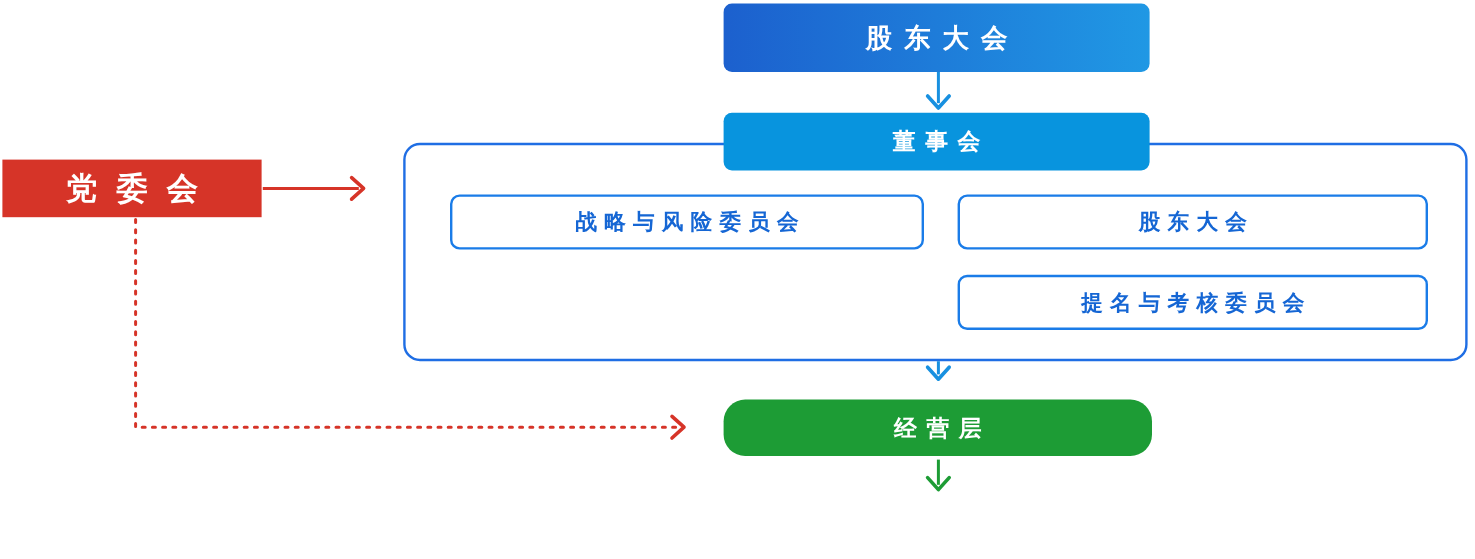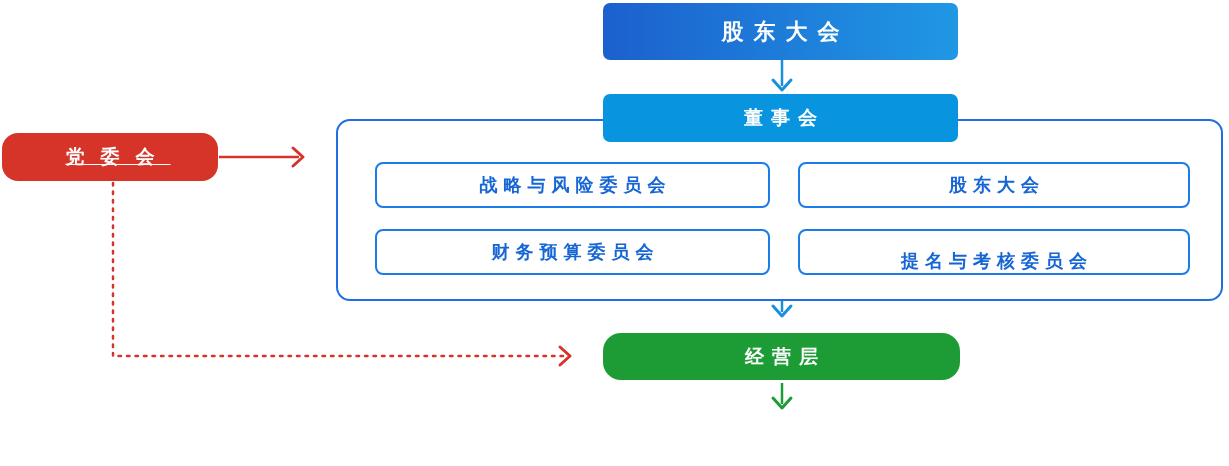--- a/index.html
+++ b/index.html
@@ -65,31 +65,30 @@
     border: 2px solid var(--committee-border);
     border-radius: 8px;
     color: var(--committee-text);
     font-size: 18px; letter-spacing: 6px;
     z-index: 2;
   }
   .committee span { margin-right: -6px; }
   .c1 { left: 375px; top: 162px; width: 395px; height: 46px; }
   .c2 { left: 798px; top: 162px; width: 392px; height: 46px; }
   .c3 { left: 375px; top: 229px; width: 395px; height: 46px; }
-  .c4 { left: 798px; top: 229px; width: 392px; height: 46px; align-items: flex-end; }
+  .c4 { left: 798px; top: 229px; width: 392px; height: 46px; }
 
   
   .party {
     left: 2px; top: 133px; width: 216px; height: 48px;
-    border-radius: 16px;
+    border-radius: 0;
     background: var(--red);
     color: var(--white);
-    font-size: 19px; letter-spacing: 16px;
+    font-size: 26px; letter-spacing: 16px;
     z-index: 3;
-    text-decoration: underline;
   }
   .party span { margin-right: -16px; }
 
   
   .green-box {
     background: var(--green);
     color: var(--white);
     border-radius: 18px;
     font-size: 19px; letter-spacing: 8px;
     z-index: 3;
@@ -153,23 +152,20 @@
   </div>
 
   <div class="node committee c1">
     <span>战略与风险委员会</span>
   </div>
 
   <div class="node committee c2">
     <span>股东大会</span>
   </div>
 
-  <div class="node committee c3">
-    <span>财务预算委员会</span>
-  </div>
 
   <div class="node committee c4">
     <span>提名与考核委员会</span>
   </div>
 
   <div class="node green-box management">
     <span>经营层</span>
   </div>
 
 

